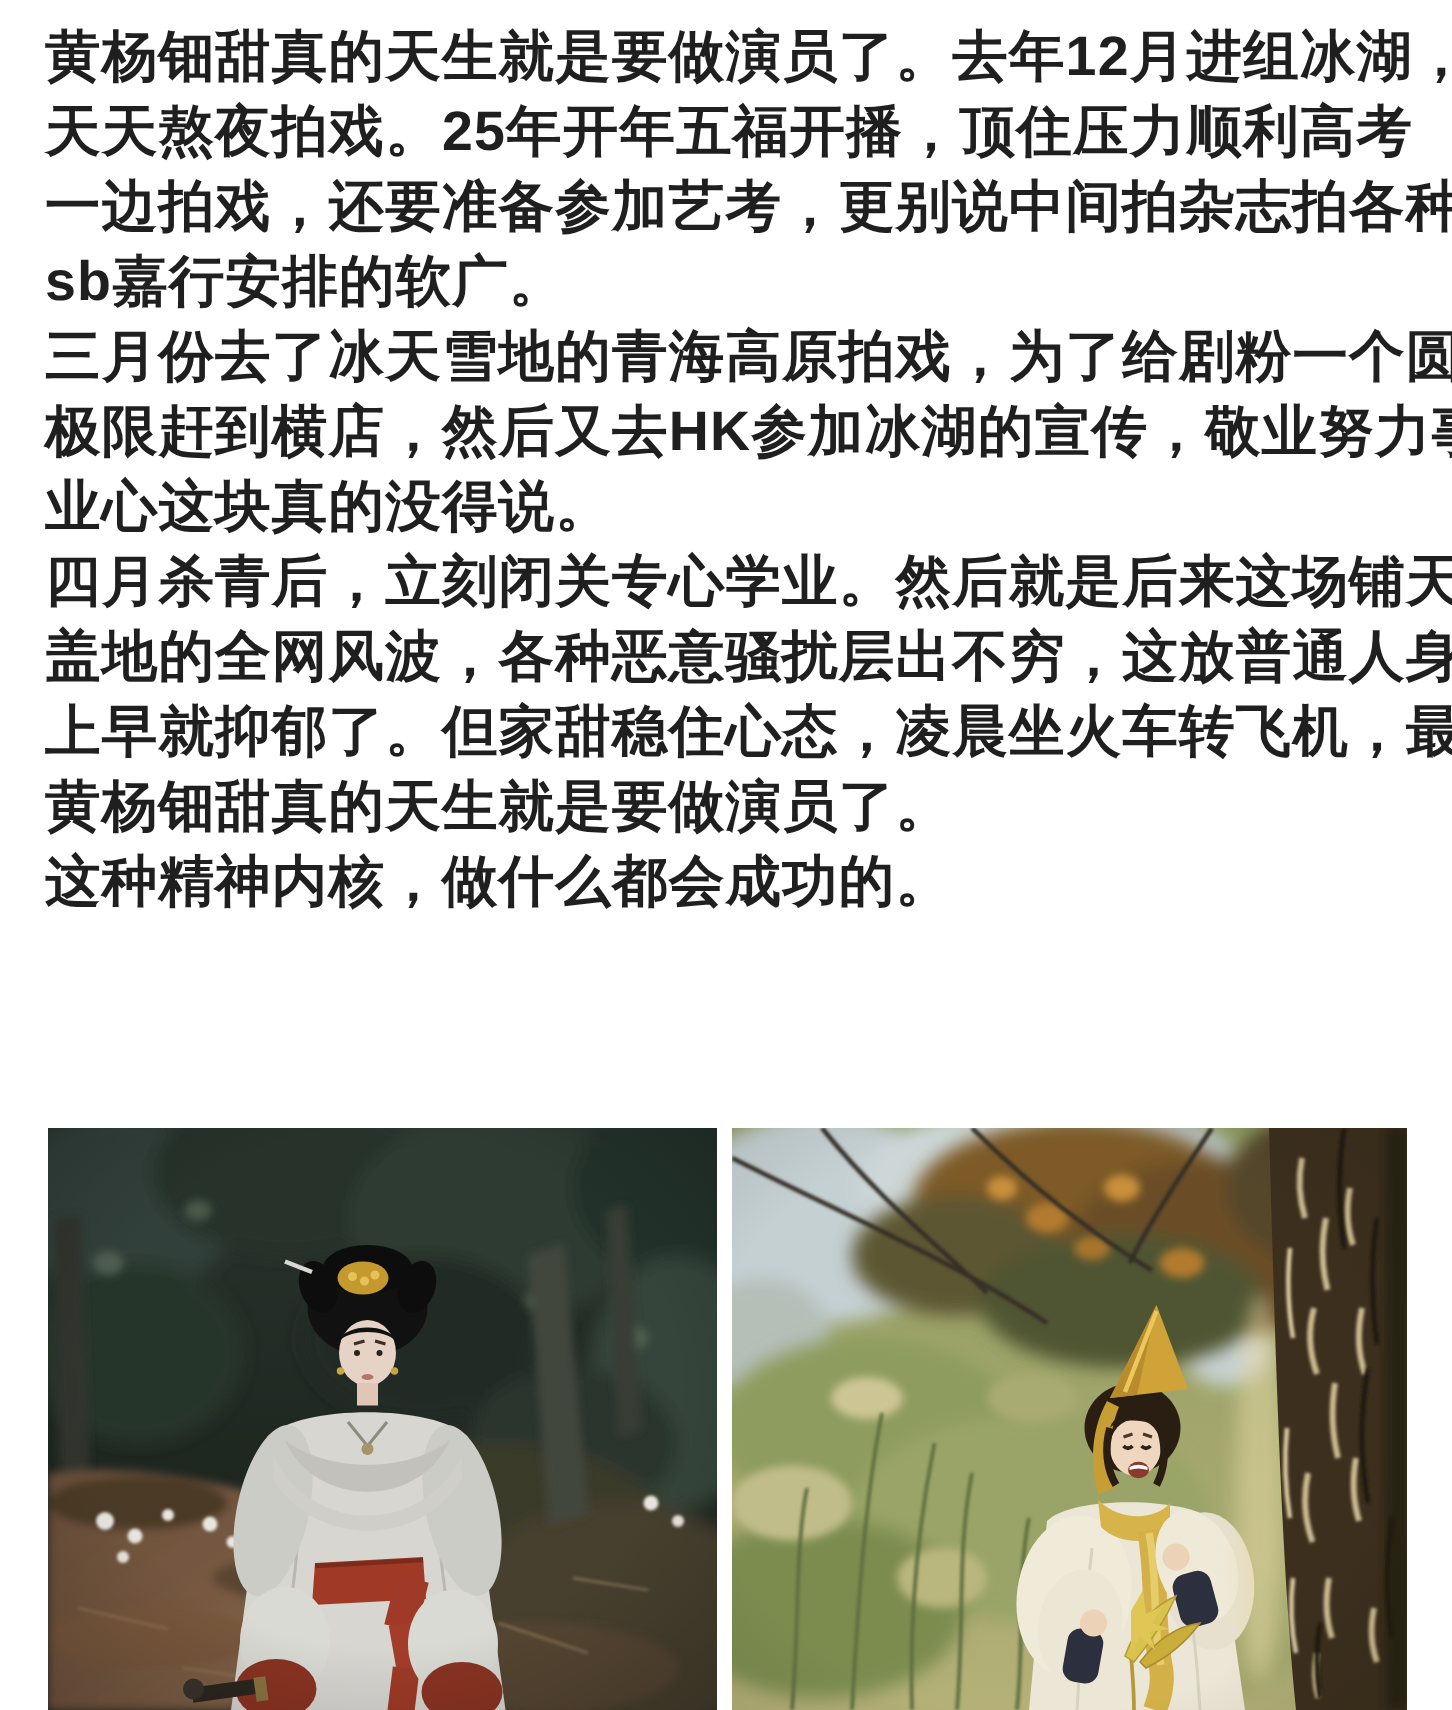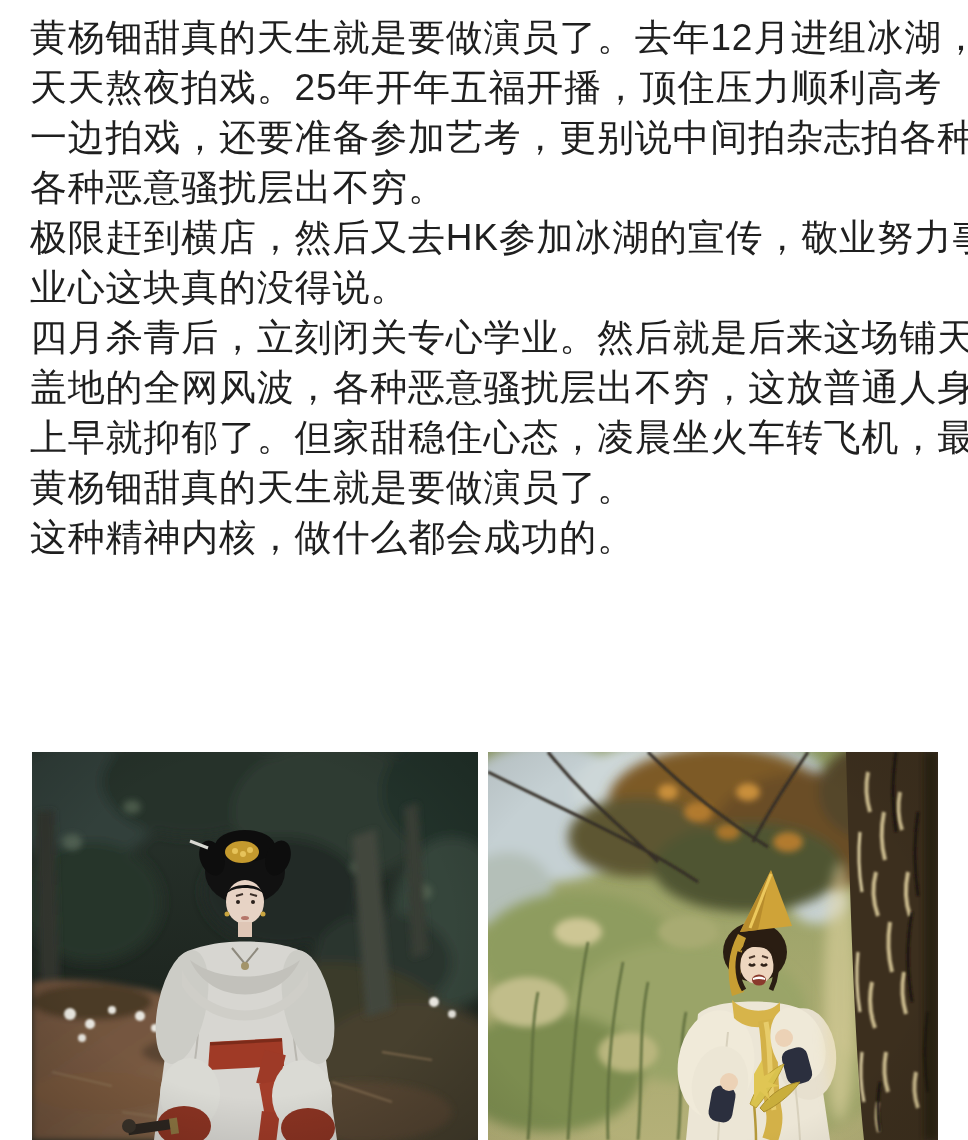--- a/index.html
+++ b/index.html
@@ -3,37 +3,38 @@
 <meta charset="utf-8">
 <style>
   html,body{margin:0;padding:0;}
   body{
     width:968px;height:1140px;overflow:hidden;background:#ffffff;
     font-family:"Liberation Sans","DejaVu Sans",sans-serif;position:relative;
   }
   .post-text{position:absolute;left:30px;top:13px;width:912px;}
   .post-line{
     font-size:37px;line-height:50px;color:#1f1f1f;letter-spacing:0.8px;
-    white-space:nowrap;font-weight:400;
+    white-space:nowrap;font-weight:700;
   }
   .photos{position:absolute;left:32px;top:752px;display:flex;gap:10px;}
   .photo{overflow:hidden;background:#222;margin:0;padding:0;}
   .photo-left{width:446px;height:388px;}
   .photo-right{width:450px;height:388px;}
   .photo svg{display:block;}
 </style>
 </head>
 <body>
 
 <div>
   <div class="post-text">
     <div class="post-line">黄杨钿甜真的天生就是要做演员了。去年12月进组冰湖，</div>
     <div class="post-line">天天熬夜拍戏。25年开年五福开播，顶住压力顺利高考</div>
     <div class="post-line">一边拍戏，还要准备参加艺考，更别说中间拍杂志拍各种</div>
-    <div class="post-line">各种恶意骚扰层出不穷。</div>
+    <div class="post-line">sb嘉行安排的软广。</div>
+    <div class="post-line">三月份去了冰天雪地的青海高原拍戏，为了给剧粉一个圆</div>
     <div class="post-line">极限赶到横店，然后又去HK参加冰湖的宣传，敬业努力事</div>
     <div class="post-line">业心这块真的没得说。</div>
     <div class="post-line">四月杀青后，立刻闭关专心学业。然后就是后来这场铺天</div>
     <div class="post-line">盖地的全网风波，各种恶意骚扰层出不穷，这放普通人身</div>
     <div class="post-line">上早就抑郁了。但家甜稳住心态，凌晨坐火车转飞机，最</div>
     <div class="post-line">黄杨钿甜真的天生就是要做演员了。</div>
     <div class="post-line">这种精神内核，做什么都会成功的。</div>
   </div>
 
   <div class="photos">

